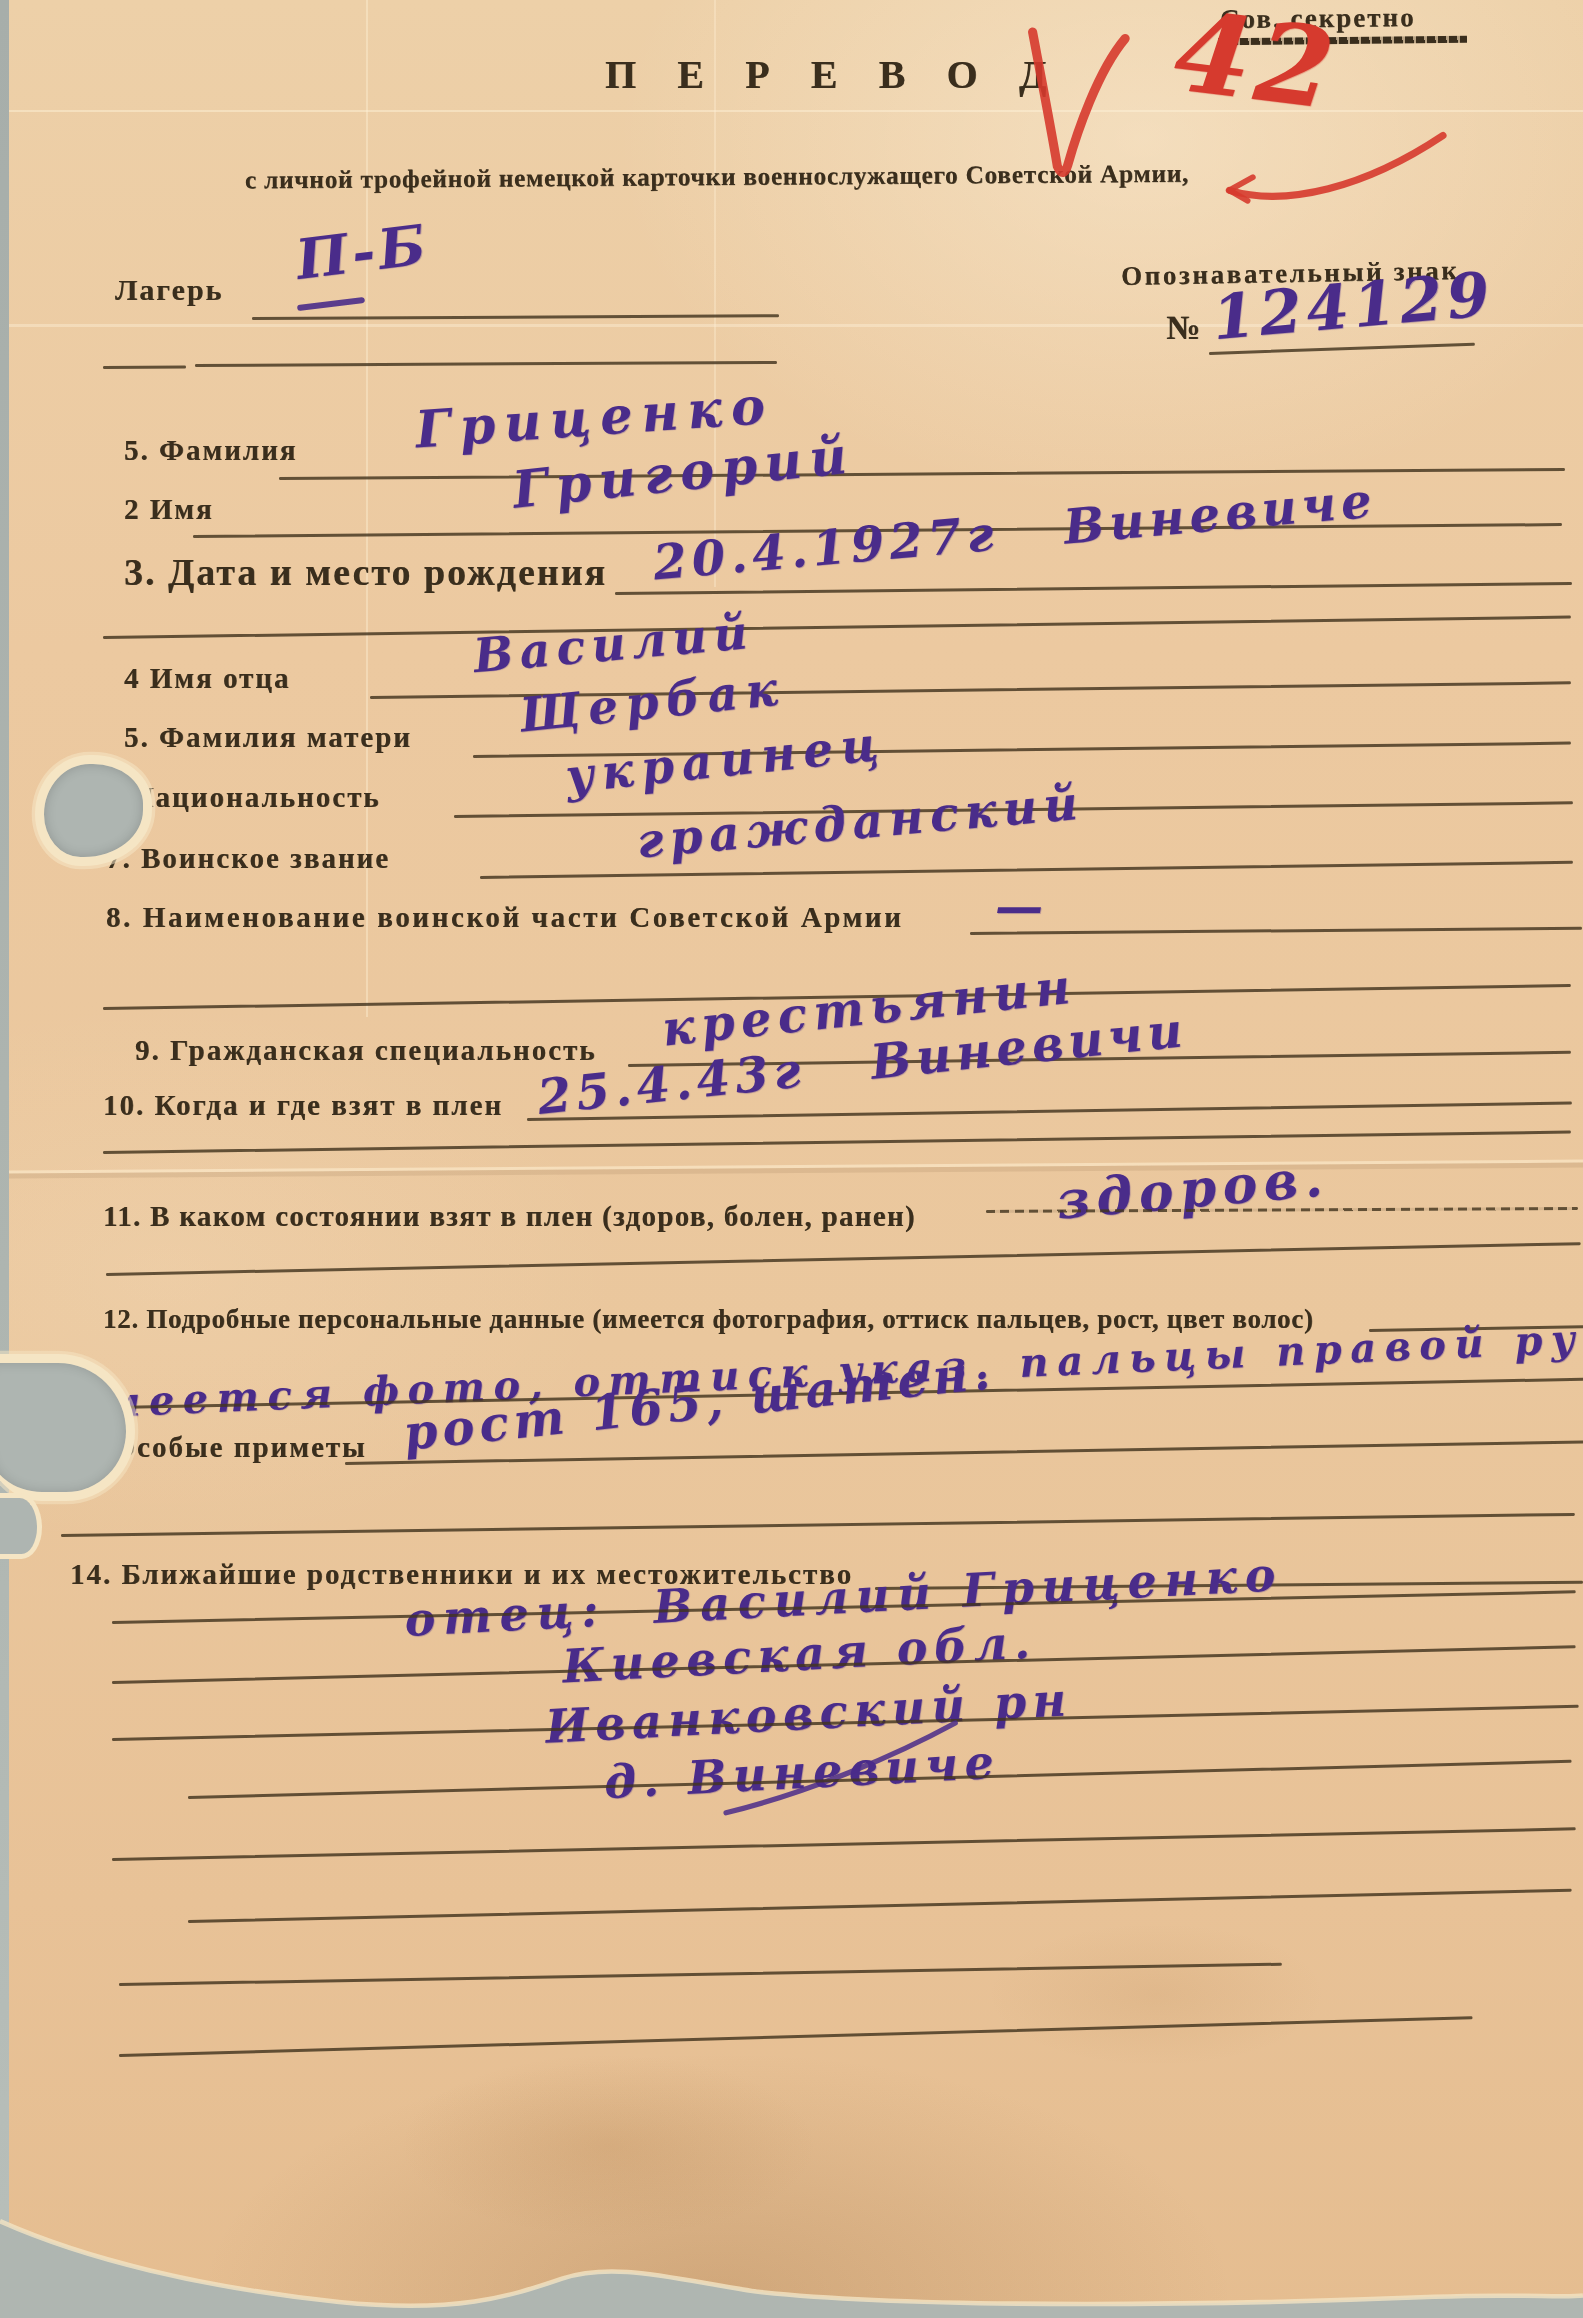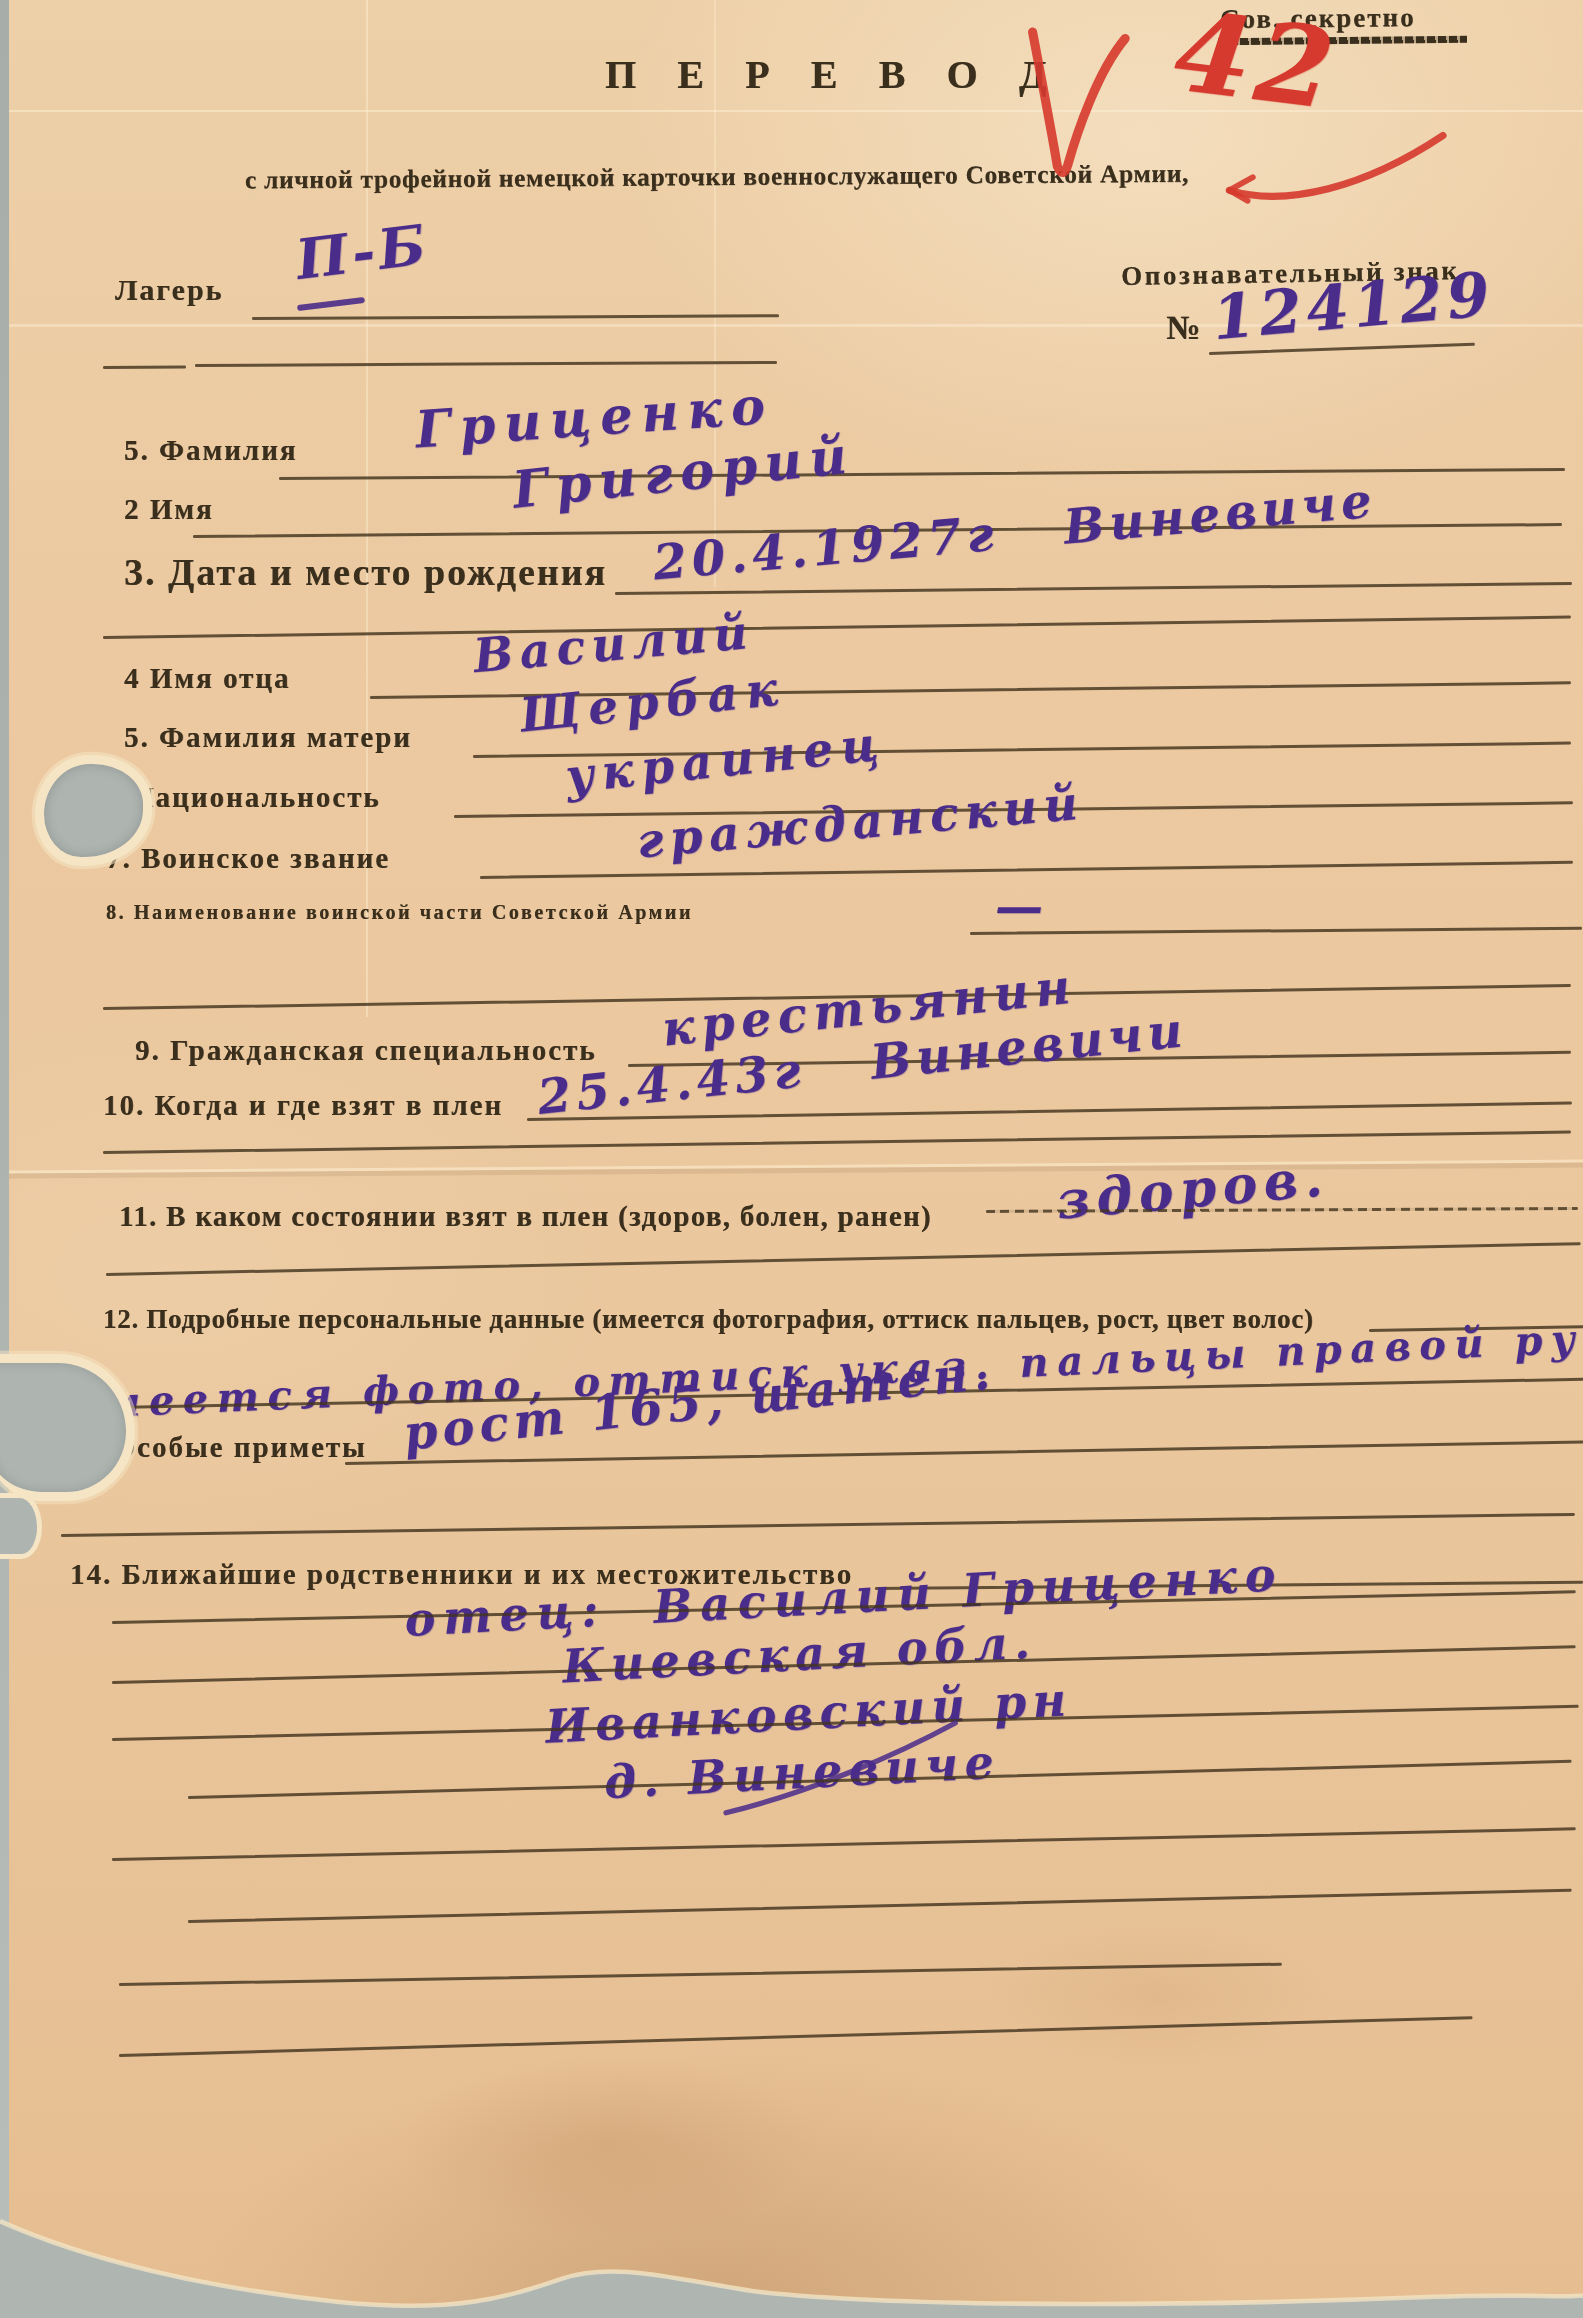--- a/index.html
+++ b/index.html
@@ -106,35 +106,35 @@
   <div class="rule" style="left:464px;top:755px;width:1098px;transform:rotate(-0.7deg);"></div>
 
   <div class="typed" style="left:87px;top:781px;font-size:29px;letter-spacing:2px;">6. Национальность</div>
   <div class="hand" style="left:556px;top:732px;font-size:47px;letter-spacing:7.8px;transform:rotate(-6deg);">украинец</div>
   <div class="rule" style="left:445px;top:815px;width:1119px;transform:rotate(-0.7deg);"></div>
 
   <div class="typed" style="left:97px;top:842px;font-size:29px;letter-spacing:2px;">7. Воинское звание</div>
   <div class="hand" style="left:627px;top:794px;font-size:47px;letter-spacing:6.5px;transform:rotate(-5deg);">гражданский</div>
   <div class="rule" style="left:471px;top:876px;width:1093px;transform:rotate(-0.8deg);"></div>
 
-  <div class="typed" style="left:97px;top:901px;font-size:20px;letter-spacing:2.6px;">8. Наименование воинской части Советской Армии</div>
+  <div class="typed" style="left:97px;top:901px;font-size:29px;letter-spacing:2.6px;">8. Наименование воинской части Советской Армии</div>
   <div class="hand" style="left:986px;top:878px;font-size:48px;">—</div>
   <div class="rule" style="left:961px;top:932px;width:612px;transform:rotate(-0.5deg);"></div>
   <div class="rule" style="left:94px;top:1007px;width:1468px;transform:rotate(-0.9deg);"></div>
 
   <div class="typed" style="left:126px;top:1034px;font-size:29px;letter-spacing:2px;">9. Гражданская специальность</div>
   <div class="hand" style="left:652px;top:979px;font-size:48px;letter-spacing:6.5px;transform:rotate(-6deg);">крестьянин</div>
   <div class="rule" style="left:619px;top:1064px;width:943px;transform:rotate(-0.8deg);"></div>
 
   <div class="typed" style="left:94px;top:1089px;font-size:29px;letter-spacing:2px;">10. Когда и где взят в плен</div>
   <div class="hand" style="left:527px;top:1035px;font-size:48px;letter-spacing:5.2px;transform:rotate(-6deg);">25.4.43г&nbsp;&nbsp;&nbsp;Виневичи</div>
   <div class="rule" style="left:518px;top:1118px;width:1045px;transform:rotate(-0.9deg);"></div>
   <div class="rule" style="left:94px;top:1151px;width:1468px;transform:rotate(-0.8deg);"></div>
 
-  <div class="typed" style="left:110px;top:1200px;font-size:29px;letter-spacing:1.3px;">11. В каком состоянии взят в плен (здоров, болен, ранен)</div>
+  <div class="typed" style="left:94px;top:1200px;font-size:29px;letter-spacing:1.3px;">11. В каком состоянии взят в плен (здоров, болен, ранен)</div>
   <div class="hand" style="left:1047px;top:1158px;font-size:52px;letter-spacing:6.5px;transform:rotate(-5deg);">здоров.</div>
   <div class="rule dotted" style="left:977px;top:1210px;width:592px;transform:rotate(-0.3deg);"></div>
   <div class="rule" style="left:97px;top:1273px;width:1475px;transform:rotate(-1.2deg);"></div>
 
   <div class="typed" style="left:94px;top:1304px;font-size:27px;letter-spacing:0.7px;">12. Подробные персональные данные (имеется фотография, оттиск пальцев, рост, цвет волос)</div>
   <div class="rule" style="left:1360px;top:1329px;width:215px;transform:rotate(-1deg);"></div>
   <div class="hand" style="left:55px;top:1346px;font-size:40px;letter-spacing:8.5px;transform:rotate(-2.5deg);">имеется фото, оттиск указ. пальцы правой руки</div>
   <div class="rule" style="left:52px;top:1407px;width:1523px;transform:rotate(-1.1deg);"></div>
 
   <div class="typed" style="left:52px;top:1431px;font-size:29px;letter-spacing:2px;">13. Особые приметы</div>

